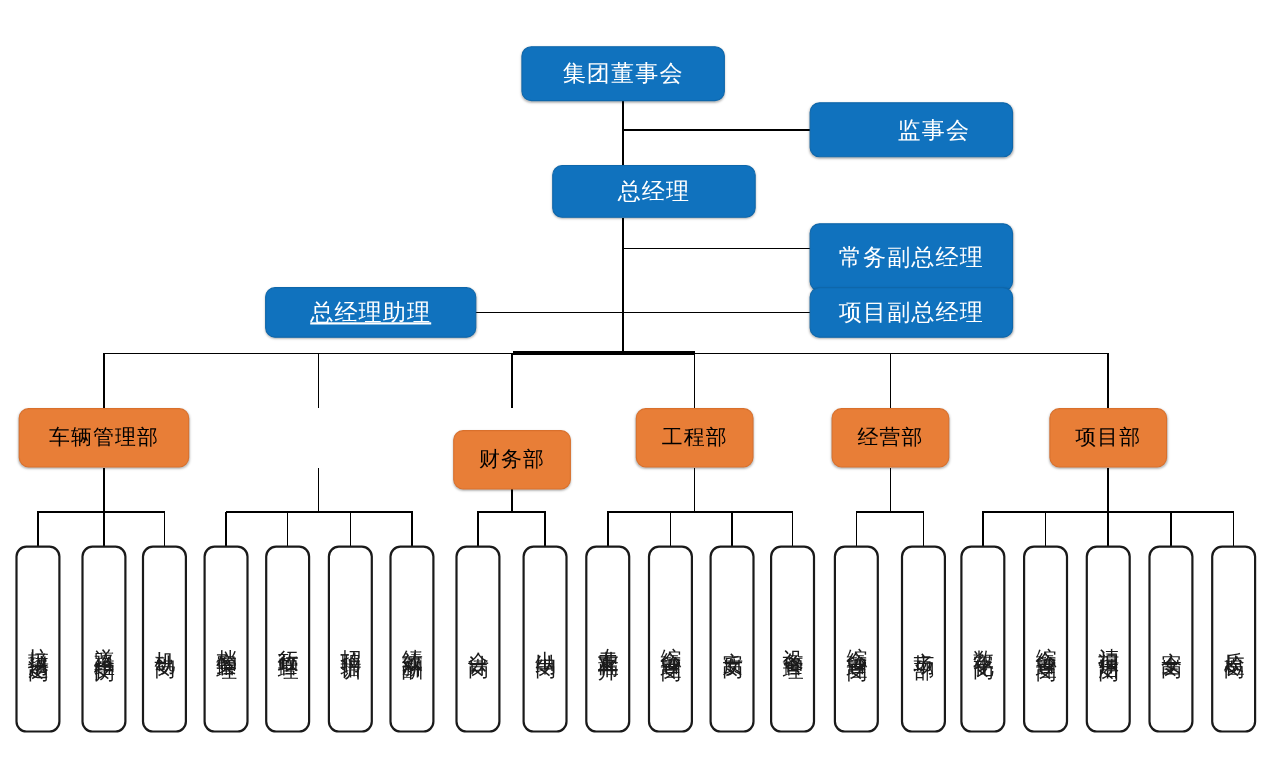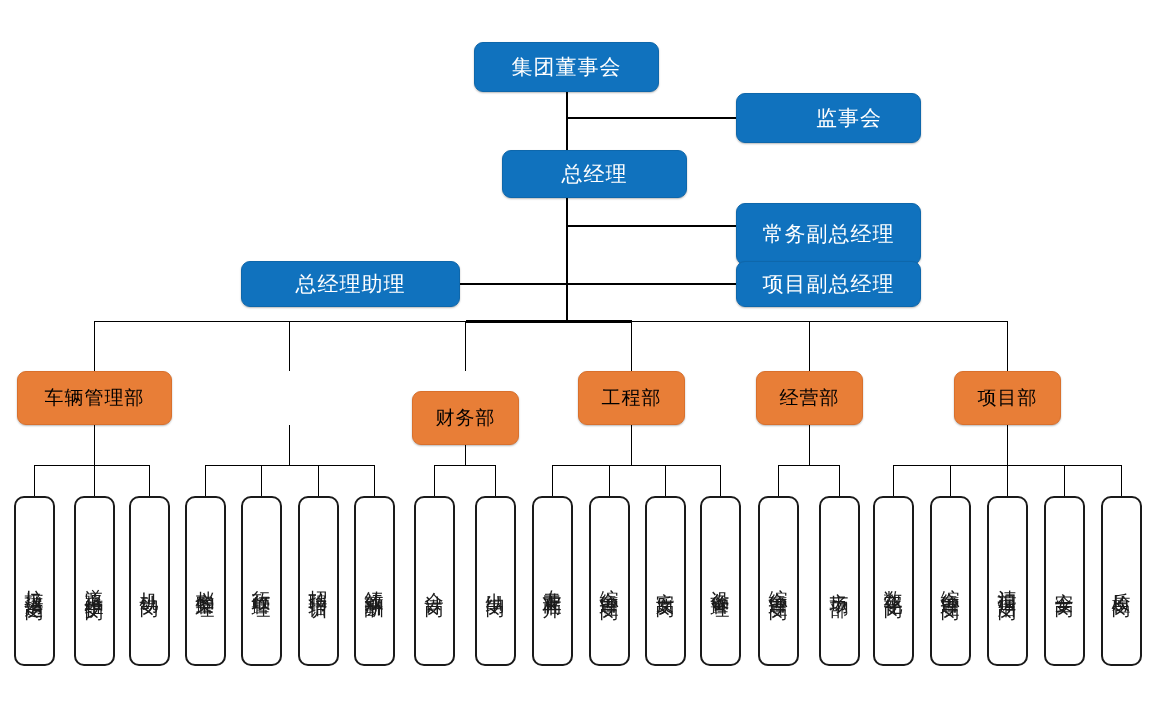--- a/index.html
+++ b/index.html
@@ -149,21 +149,21 @@
   <div class="node blue" style="left:474px; top:42px; width:185px; height:50px;">集团董事会</div>
 
   <div class="node blue" style="left:736px; top:93px; width:185px; height:50px;padding-left:41px;">监事会</div>
 
   <div class="node blue" style="left:474px; top:150px; width:185px; height:48px;margin-left:28px;">总经理</div>
 
   <div class="node blue" style="left:736px; top:203px; width:185px; height:62px;">常务副总经理</div>
 
   <div class="node blue" style="left:736px; top:261px; width:185px; height:46px;">项目副总经理</div>
 
-  <div class="node blue" style="left:241px; top:261px; width:219px; height:46px;">总经理助理</div>
+  <div class="node blue" style="left:241px; top:261px; width:192px; height:46px;text-decoration:underline;">总经理助理</div>
 
   <div class="node orange" style="left:17px; top:371px; width:155px; height:54px;">车辆管理部</div>
 
 
   <div class="node orange" style="left:412px; top:371px; width:107px; height:54px;margin-top:20px;">财务部</div>
 
   <div class="node orange" style="left:578px; top:371px; width:107px; height:54px;">工程部</div>
 
   <div class="node orange" style="left:756px; top:371px; width:107px; height:54px;">经营部</div>
 

